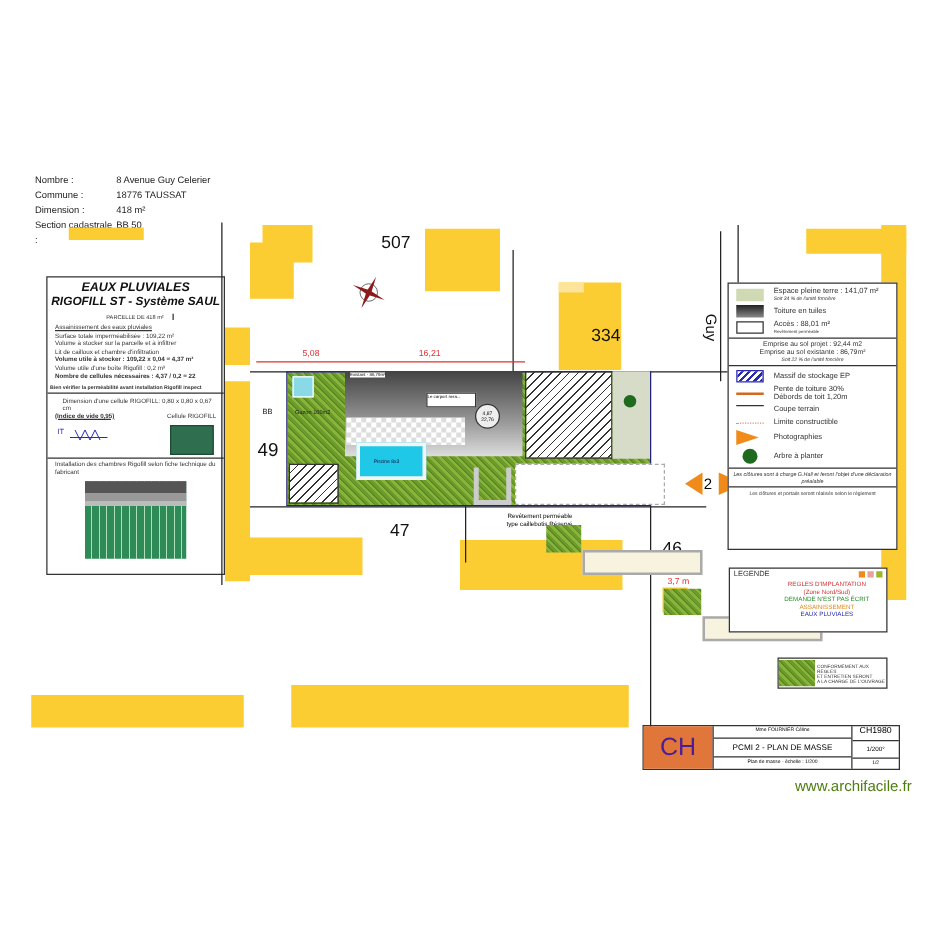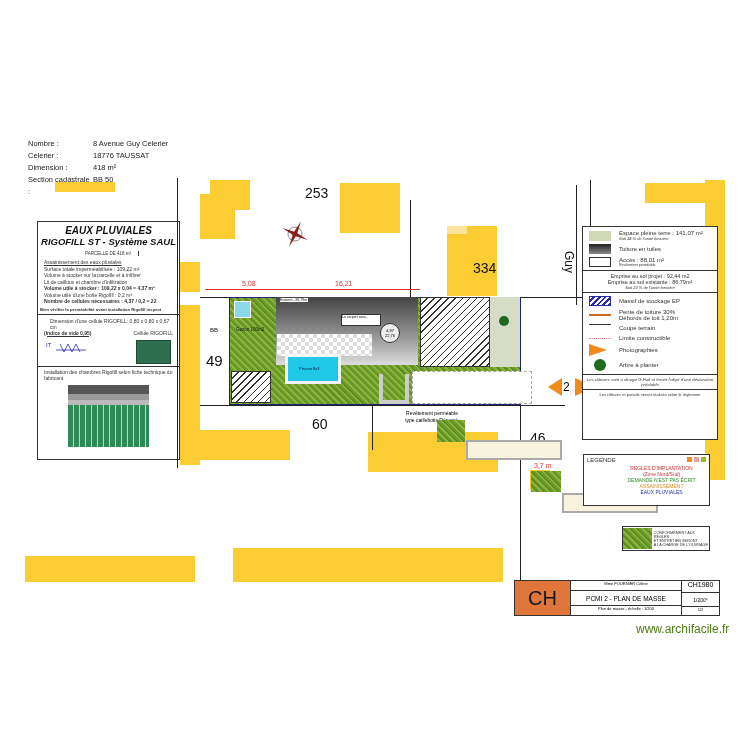--- a/index.html
+++ b/index.html
@@ -26,21 +26,21 @@
 </style>
 </head>
 <body>
 
 <div class="info">
   <div class="row">
       <span class="k">Nombre :</span>
       <span>8 Avenue Guy Celerier</span>
     </div>
   <div class="row">
-      <span class="k">Celerier :</span>
+      <span class="k">Commune :</span>
       <span>18776 TAUSSAT</span>
     </div>
   <div class="row">
       <span class="k">Dimension :</span>
       <span>418 m²</span>
     </div>
   <div class="row">
       <span class="k">Section cadastrale :</span>
       <span>BB 50</span>
     </div>
@@ -55,25 +55,25 @@
 <div class="abs yellow" style="left:645px;top:183px;width:80px;height:20px"></div>
 <div class="abs yellow" style="left:180px;top:262px;width:20px;height:30px"></div>
 <div class="abs yellow" style="left:180px;top:305px;width:20px;height:160px"></div>
 <div class="abs yellow" style="left:200px;top:430px;width:90px;height:30px"></div>
 <div class="abs yellow" style="left:368px;top:432px;width:130px;height:40px"></div>
 <div class="abs yellow" style="left:705px;top:180px;width:20px;height:300px"></div>
 <div class="abs yellow" style="left:25px;top:556px;width:170px;height:26px"></div>
 <div class="abs yellow" style="left:233px;top:548px;width:270px;height:34px"></div>
 <div class="abs yellow" style="left:530px;top:470px;width:20px;height:20px"></div>
 
-<div class="lot" style="left:305px;top:185px">253</div>
+<div class="lot" style="left:305px;top:185px">507</div>
 <div class="lot" style="left:473px;top:260px">334</div>
 <div class="lot" style="left:206px;top:352px;font-size:15px">49</div>
 <div class="lot" style="left:210px;top:327px;font-size:6px">BB</div>
-<div class="lot" style="left:312px;top:416px">60</div>
+<div class="lot" style="left:312px;top:416px">47</div>
 <div class="lot" style="left:530px;top:430px">46</div>
 <div class="lot" style="left:558px;top:255px;transform:rotate(90deg);font-size:12px">Guy</div>
 
 <svg class="abs" style="left:278px;top:217px" width="35" height="35" viewBox="0 0 35 35">
   <circle cx="17" cy="17" r="7" fill="none" stroke="#555" stroke-width="0.7"></circle>
   <path d="M17 3 L19 17 L17 31 L15 17Z" fill="#8b1a1a" transform="rotate(25 17 17)"></path>
   <path d="M3 17 L17 15 L31 17 L17 19Z" fill="#8b1a1a" transform="rotate(25 17 17)"></path>
 </svg>
 
 <div class="panel" style="left:37px;top:221px;width:143px;height:239px">
@@ -223,21 +223,21 @@
 <div class="panel" style="left:622px;top:526px;width:88px;height:25px;font-size:3.8px;display:flex;align-items:center;gap:2px">
   <div class="grass" style="width:30px;height:21px"></div>
   <div>
       <div>CONFORMÉMENT AUX RÈGLES</div>
       <div>ET ENTRETIEN SERONT</div>
       <div>A LA CHARGE DE L'OUVRAGE</div>
     </div>
 </div>
 
 <div class="tb">
-  <div style="width:55px;background:#e0763a;color:#0f172a;font-size:20px;display:flex;align-items:center;justify-content:center">CH</div>
+  <div style="width:55px;background:#e0763a;color:#4c1d95;font-size:20px;display:flex;align-items:center;justify-content:center">CH</div>
   <div style="flex:1;display:flex;flex-direction:column;border-left:1px solid #333">
     <div style="height:10px;font-size:4px;text-align:center;border-bottom:1px solid #333">Mme FOURNIER Céline</div>
     <div style="height:15px;font-size:6.5px;text-align:center;line-height:15px;border-bottom:1px solid #333">PCMI 2 - PLAN DE MASSE</div>
     <div style="font-size:4px;text-align:center">Plan de masse - échelle : 1/200</div>
   </div>
   <div style="width:38px;display:flex;flex-direction:column;border-left:1px solid #333">
     <div style="height:12px;font-size:7px;text-align:center;border-bottom:1px solid #333">CH1980</div>
     <div style="height:14px;font-size:5px;text-align:center;line-height:14px;border-bottom:1px solid #333">1/200°</div>
     <div style="font-size:4px;text-align:center">1/2</div>
   </div>

